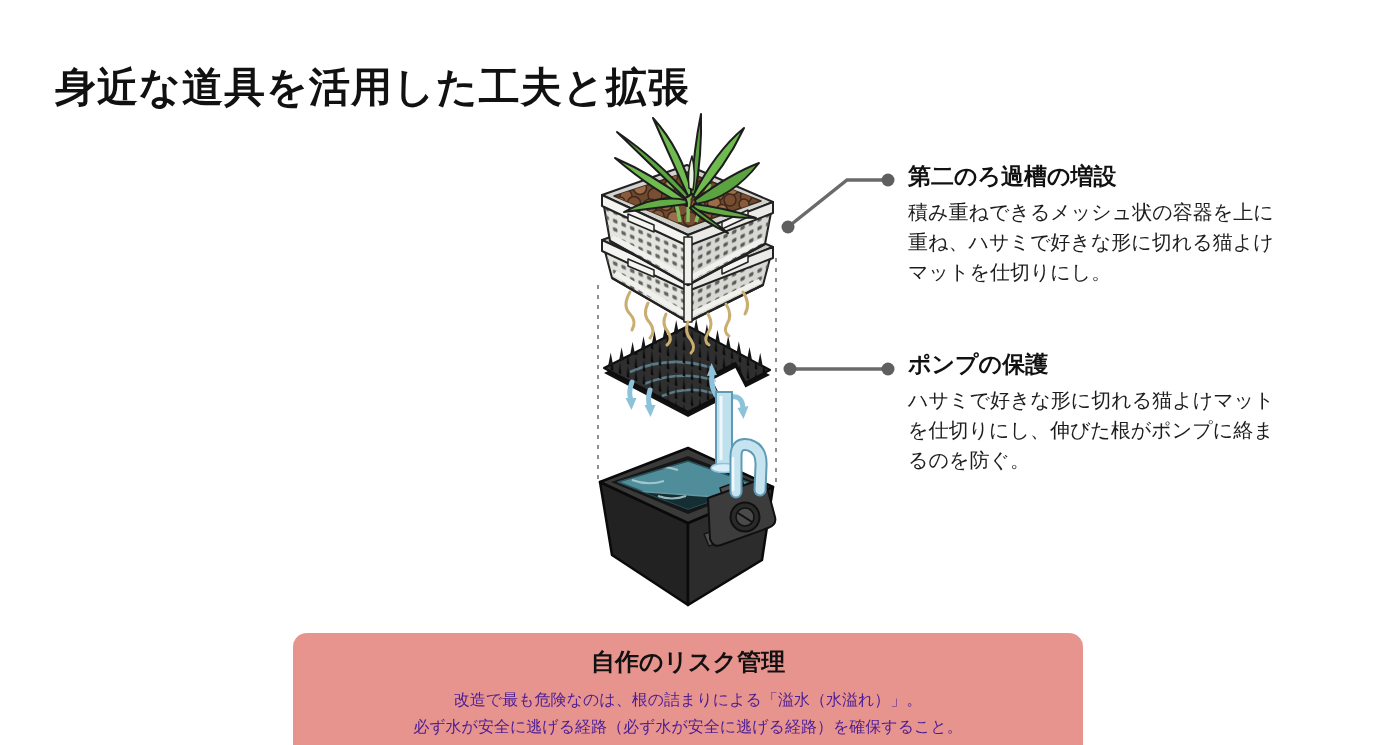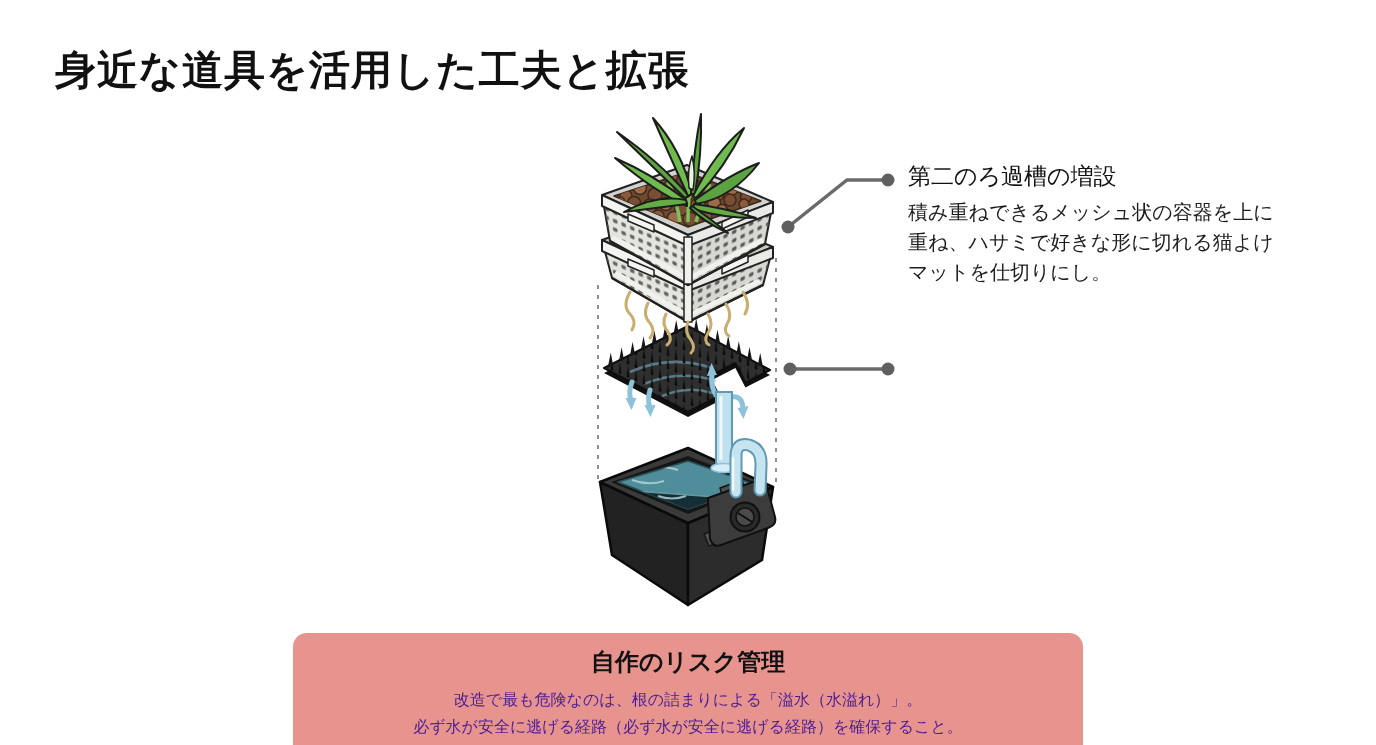--- a/index.html
+++ b/index.html
@@ -1,28 +1,28 @@
 <!DOCTYPE html>
 <html><head>
 <meta charset="utf-8">
 <style>
   html,body{margin:0;padding:0;}
   body{
     width:1376px;height:745px;overflow:hidden;background:#ffffff;
     font-family:"Liberation Sans","DejaVu Sans",sans-serif;position:relative;color:#1d1d1d;
   }
   .page-title{
-    position:absolute;left:55px;top:19px;font-size:41px;font-weight:bold;
+    position:absolute;left:55px;top:36px;font-size:41px;font-weight:bold;
     color:#111;letter-spacing:1px;line-height:1.2;white-space:nowrap;
   }
   .diagram{position:absolute;left:560px;top:100px;width:340px;height:530px;}
   .callout{position:absolute;width:392px;}
   .callout-1{left:908px;top:162px;}
   .callout-2{left:908px;top:350px;}
-  .callout-title{font-size:23px;font-weight:normal;color:#111;margin:0 0 7px 0;line-height:28px;}
+  .callout-title{font-size:23px;font-weight:bold;color:#111;margin:0 0 7px 0;line-height:28px;}
   .callout-body{font-size:20px;line-height:30px;width:378px;color:#1d1d1d;}
   .risk-box{
     position:absolute;left:293px;top:633px;width:790px;height:150px;
     background:#e8948e;border-radius:14px;text-align:center;
     padding-top:14px;box-sizing:border-box;
   }
   .risk-title{font-size:24px;font-weight:bold;color:#111;margin:0 0 9px 0;line-height:30px;}
   .risk-line{font-size:16px;line-height:27px;color:#4c1d95;}
 </style>
 </head>
@@ -228,19 +228,21 @@
   </g>
 </svg>
 </div>
 
 <div class="callout callout-1">
   <div class="callout-title">第二のろ過槽の増設</div>
   <div class="callout-body">積み重ねできるメッシュ状の容器を上に重ね、ハサミで好きな形に切れる猫よけマットを仕切りにし。</div>
 </div>
 
 <div class="callout callout-2">
+  <div class="callout-title">ポンプの保護</div>
+  <div class="callout-body">ハサミで好きな形に切れる猫よけマットを仕切りにし、伸びた根がポンプに絡まるのを防ぐ。</div>
 </div>
 
 <div class="risk-box">
   <div class="risk-title">自作のリスク管理</div>
   <div class="risk-line">改造で最も危険なのは、根の詰まりによる「溢水（水溢れ）」。</div>
   <div class="risk-line">必ず水が安全に逃げる経路（必ず水が安全に逃げる経路）を確保すること。</div>
 </div>
 
 </body></html>

